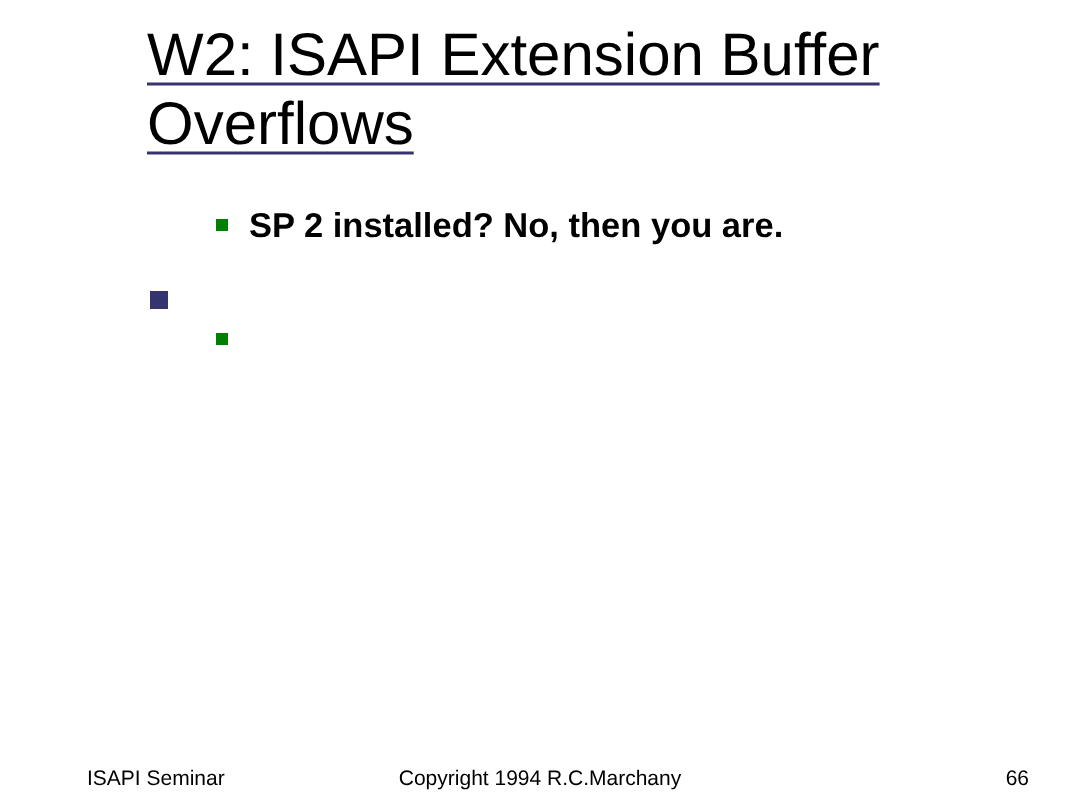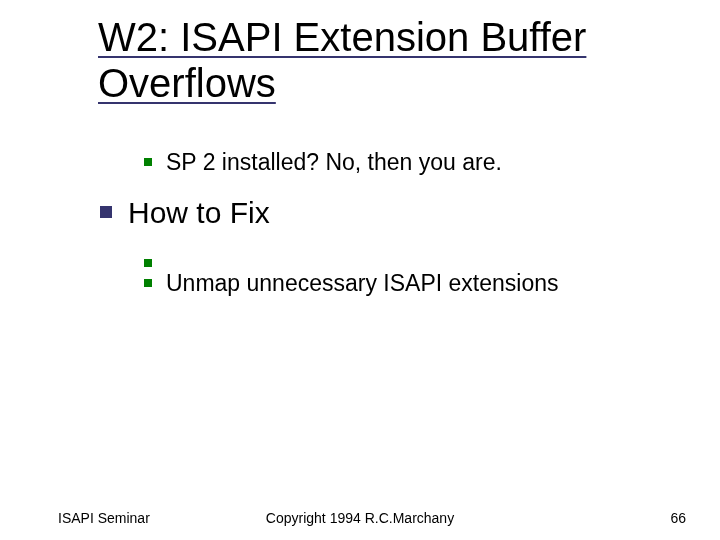--- a/index.html
+++ b/index.html
@@ -50,22 +50,23 @@
     margin-top: 11px;
     margin-right: 16px;
     flex: none;
   }
   .l1-text {
     font-size: 30px;
     line-height: 1.2;
   }
   .l2-group {
     margin-left: 44px;
-    margin-top: 18px;
+    margin-top: 6px;
     margin-bottom: 12px;
+    font-weight: bold;
   }
   .l2 {
     display: flex;
     align-items: flex-start;
     margin-bottom: 2px;
   }
   .l2 .bullet {
     width: 8px;
     height: 8px;
     background: #008000;
@@ -117,29 +118,24 @@
 
     <div class="l2-group">
       <div class="l2">
         <div class="bullet"></div>
         <div class="l2-text">SP 2 installed? No, then you are.</div>
       </div>
     </div>
 
     <div class="l1">
       <div class="bullet"></div>
-      <div class="l1-text">How to Fix</div>
     </div>
     <div class="l2-group">
       <div class="l2">
         <div class="bullet"></div>
-      </div>
-      <div class="l2">
-        <div class="bullet"></div>
-        <div class="l2-text">Unmap unnecessary ISAPI extensions</div>
       </div>
     </div>
 
   </div>
 
   <div class="footer">
     <div class="left">ISAPI Seminar</div>
     <div class="center">Copyright 1994 R.C.Marchany</div>
     <div class="right">66</div>
   </div>

